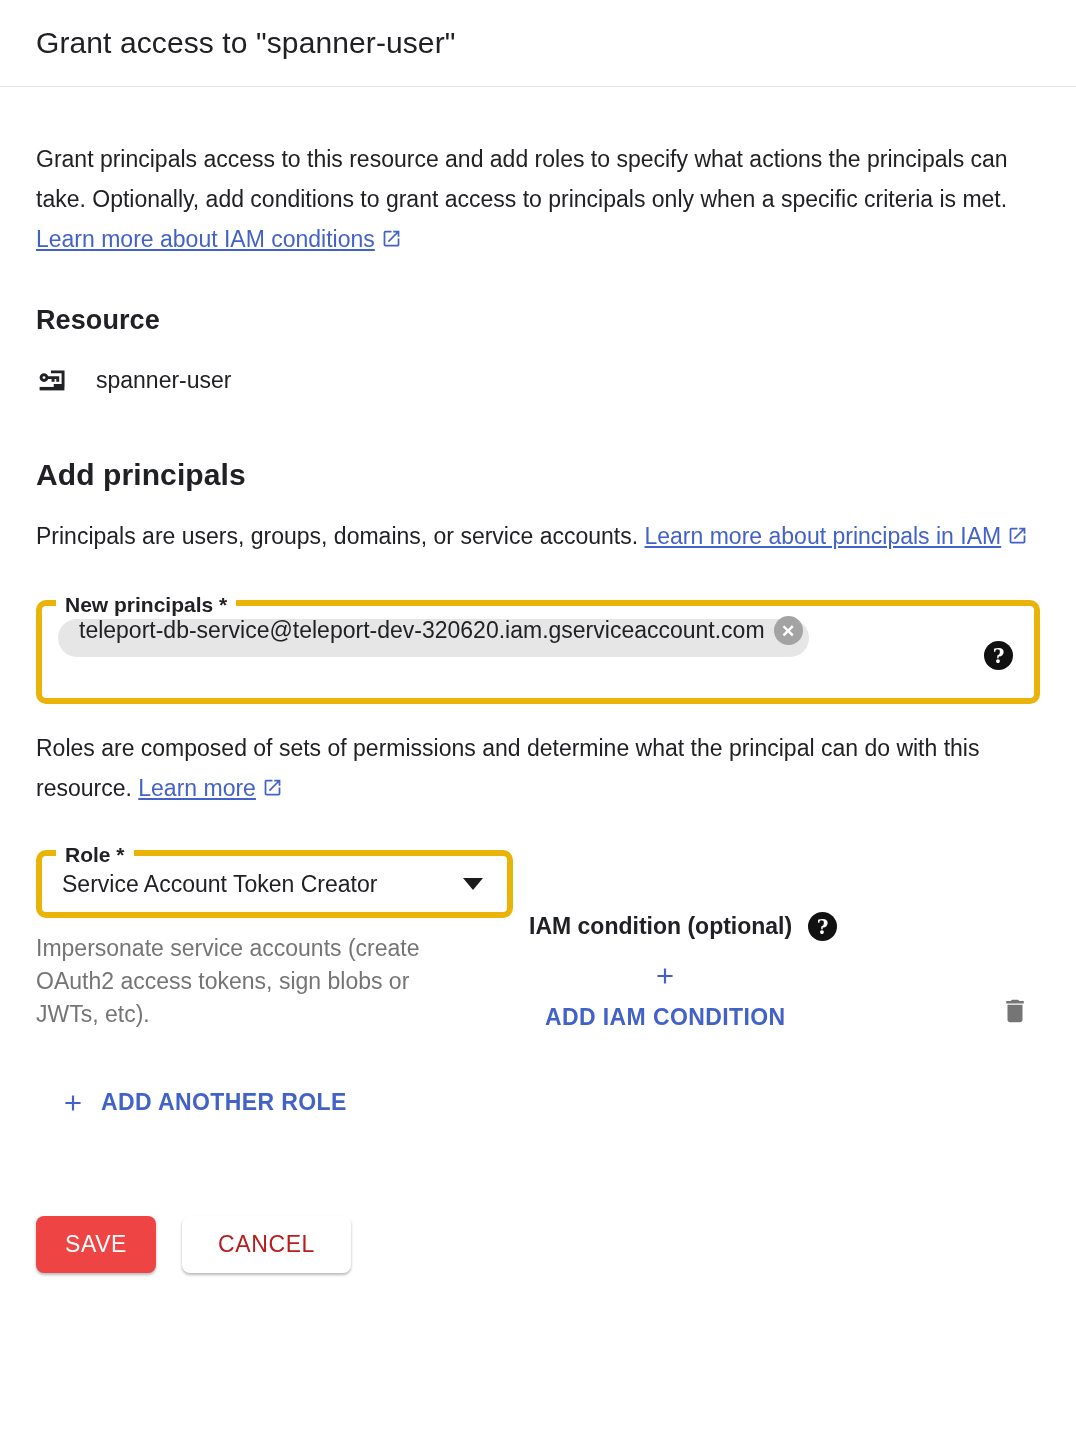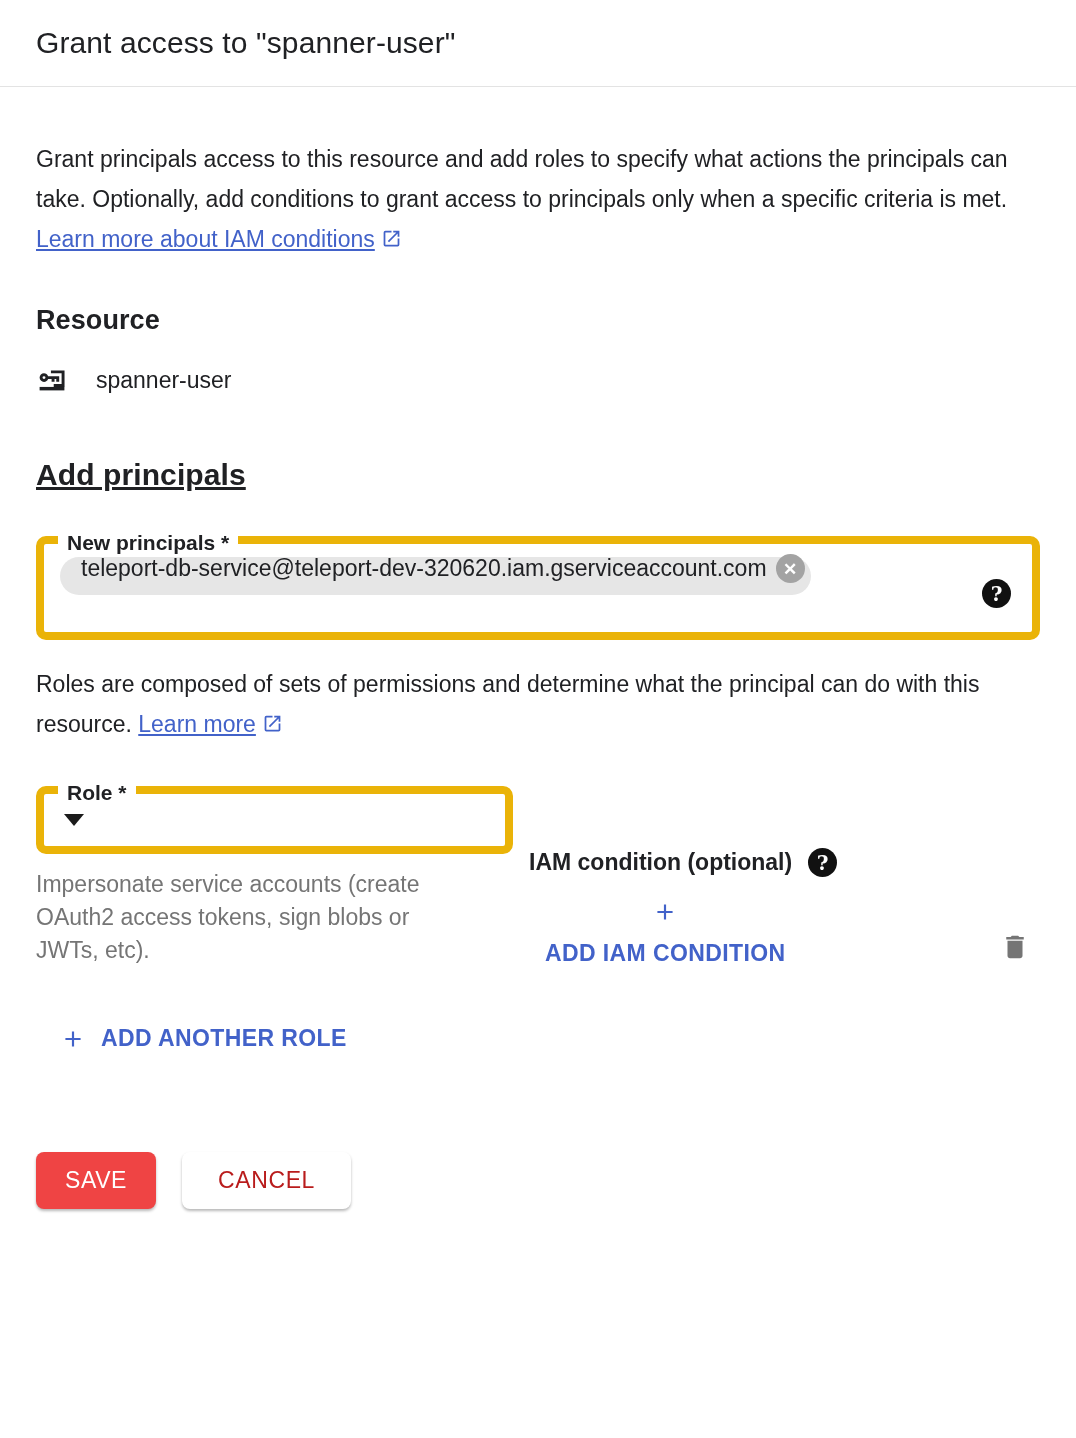--- a/index.html
+++ b/index.html
@@ -67,27 +67,27 @@
   .resource-row {
     margin-top: 28px;
     display: flex;
     align-items: center;
     gap: 28px;
   }
   .resource-icon { width: 32px; height: 32px; color: #202124; flex: 0 0 auto; }
   .resource-icon svg { width: 32px; height: 32px; display: block; }
   .resource-name { font-size: 23px; }
 
-  .add-principals-heading { margin-top: 62px; text-decoration: underline; }
+  .add-principals-heading { margin-top: 62px; }
   .section-para { margin-top: 24px; }
 
   
   .outlined-field {
     position: relative;
-    border: 8px solid #eab308;
+    border: 6px solid #eab308;
     border-radius: 10px;
     background: #ffffff;
   }
   .float-label {
     position: absolute;
     top: -14px;
     left: 14px;
     background: #ffffff;
     padding: 0 9px;
     font-size: 21px;
@@ -307,40 +307,44 @@
           <path fill="currentColor" d="M11.2 4.8v2.2h8v8h-5.9v2.2h8.1V4.8z"></path>
           <path fill="currentColor" d="M6 6.9c-1.8 0-3.3 1.5-3.3 3.3S4.2 13.5 6 13.5c1.4 0 2.6-.9 3.1-2.2h2.6v2h2.2v-2h1.3v2h2.2v-4.2H9.1C8.6 7.8 7.4 6.9 6 6.9zm0 2.2a1.1 1.1 0 1 1 0 2.2 1.1 1.1 0 0 1 0-2.2z"></path>
           <rect fill="currentColor" x="2.7" y="17.2" width="18.6" height="2.6"></rect>
         </svg>
       </span>
       <span class="resource-name">spanner-user</span>
     </div>
 
     <h2 class="section-heading-lg add-principals-heading">Add principals</h2>
 
+    <p class="para section-para"><span>Principals are users, groups, domains, or service accounts. </span><a class="inline-link">Learn more about principals in IAM</a><span class="extlink-icon"><svg viewBox="0 0 24 24">
+            <path fill="currentColor" d="M19 19H5V5h7V3H5a2 2 0 0 0-2 2v14a2 2 0 0 0 2 2h14a2 2 0 0 0 2-2v-7h-2v7zM14 3v2h3.59l-9.83 9.83 1.41 1.41L19 6.41V10h2V3h-7z"></path>
+          </svg></span></p>
 
     <div class="outlined-field principals-field">
       <span class="float-label">New principals *</span>
       <span class="chip">
         <span class="chip-text">teleport-db-service@teleport-dev-320620.iam.gserviceaccount.com</span>
         <button class="chip-remove"></button>
       </span>
       <button class="help-badge principals-help"></button>
     </div>
 
 
     <p class="para section-para"><span>Roles are composed of sets of permissions and determine what the principal can do with this resource. </span><a class="inline-link">Learn more</a><span class="extlink-icon"><svg viewBox="0 0 24 24">
             <path fill="currentColor" d="M19 19H5V5h7V3H5a2 2 0 0 0-2 2v14a2 2 0 0 0 2 2h14a2 2 0 0 0 2-2v-7h-2v7zM14 3v2h3.59l-9.83 9.83 1.41 1.41L19 6.41V10h2V3h-7z"></path>
           </svg></span></p>
 
     <div class="role-row">
 
       <div class="role-col">
         <div class="outlined-field role-select">
           <span class="float-label">Role *</span>
+          <span class="role-value">Service Account Token Creator</span>
           <span class="dropdown-arrow"></span>
         </div>
         <div class="role-help-text">Impersonate service accounts (create OAuth2 access tokens, sign blobs or JWTs, etc).</div>
       </div>
 
       <div class="condition-col">
         <div class="condition-label-row">
           <span class="condition-label">IAM condition (optional)</span>
           <button class="help-badge"></button>
         </div>

